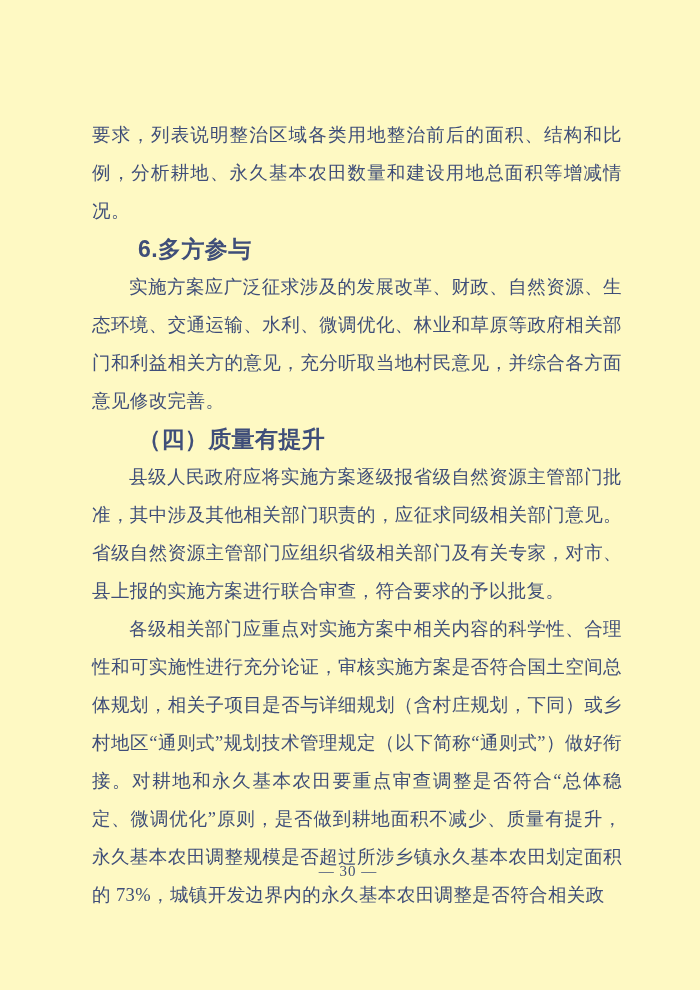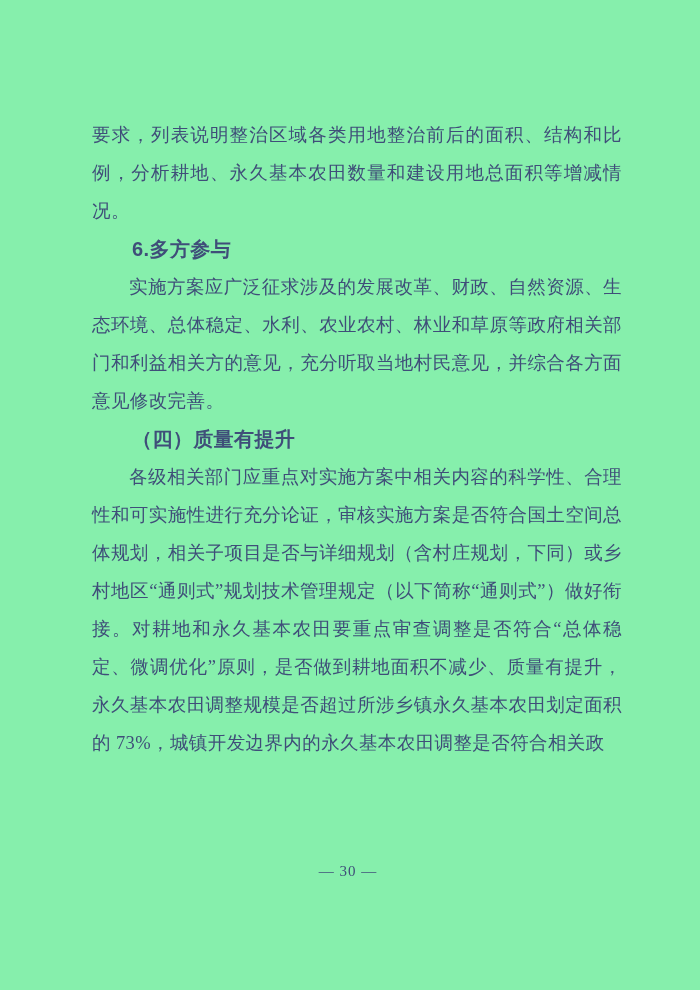--- a/index.html
+++ b/index.html
@@ -10,21 +10,21 @@
   }
   body {
     width: 700px;
     height: 990px;
     font-family: "Liberation Serif", "DejaVu Serif", serif;
   }
   .page {
     position: relative;
     width: 700px;
     height: 990px;
-    background: #86efac;
+    background: #fef9c3;
     overflow: hidden;
   }
   .content {
     position: absolute;
     top: 116px;
     left: 92px;
     width: 530px;
     color: #3f4e79;
     font-size: 18.5px;
     line-height: 38px;
@@ -37,21 +37,21 @@
     text-indent: 2em;
   }
   .para.no-indent {
     text-indent: 0;
   }
   .heading {
     margin: 0;
     text-indent: 2em;
     font-weight: bold;
     font-family: "Liberation Sans", "DejaVu Sans", sans-serif;
-    font-size: 20px;
+    font-size: 23px;
     line-height: 38px;
   }
   .footer {
     position: absolute;
     top: 860px;
     left: 0;
     width: 696px;
     text-align: center;
     color: #3f4e79;
     font-size: 15px;
@@ -59,20 +59,21 @@
     letter-spacing: 1px;
   }
 </style>
 </head>
 <body>
 
 <div class="page">
   <div class="content">
     <p class="para no-indent">要求，列表说明整治区域各类用地整治前后的面积、结构和比例，分析耕地、永久基本农田数量和建设用地总面积等增减情况。</p>
     <p class="heading">6.多方参与</p>
-    <p class="para">实施方案应广泛征求涉及的发展改革、财政、自然资源、生态环境、总体稳定、水利、农业农村、林业和草原等政府相关部门和利益相关方的意见，充分听取当地村民意见，并综合各方面意见修改完善。</p>
+    <p class="para">实施方案应广泛征求涉及的发展改革、财政、自然资源、生态环境、交通运输、水利、微调优化、林业和草原等政府相关部门和利益相关方的意见，充分听取当地村民意见，并综合各方面意见修改完善。</p>
     <p class="heading">（四）质量有提升</p>
+    <p class="para">县级人民政府应将实施方案逐级报省级自然资源主管部门批准，其中涉及其他相关部门职责的，应征求同级相关部门意见。省级自然资源主管部门应组织省级相关部门及有关专家，对市、县上报的实施方案进行联合审查，符合要求的予以批复。</p>
     <p class="para">各级相关部门应重点对实施方案中相关内容的科学性、合理性和可实施性进行充分论证，审核实施方案是否符合国土空间总体规划，相关子项目是否与详细规划（含村庄规划，下同）或乡村地区“通则式”规划技术管理规定（以下简称“通则式”）做好衔接。对耕地和永久基本农田要重点审查调整是否符合“总体稳定、微调优化”原则，是否做到耕地面积不减少、质量有提升，永久基本农田调整规模是否超过所涉乡镇永久基本农田划定面积的 73%，城镇开发边界内的永久基本农田调整是否符合相关政</p>
   </div>
   <div class="footer">
     <span>— 30 —</span>
   </div>
 </div>
 
 </body></html>

